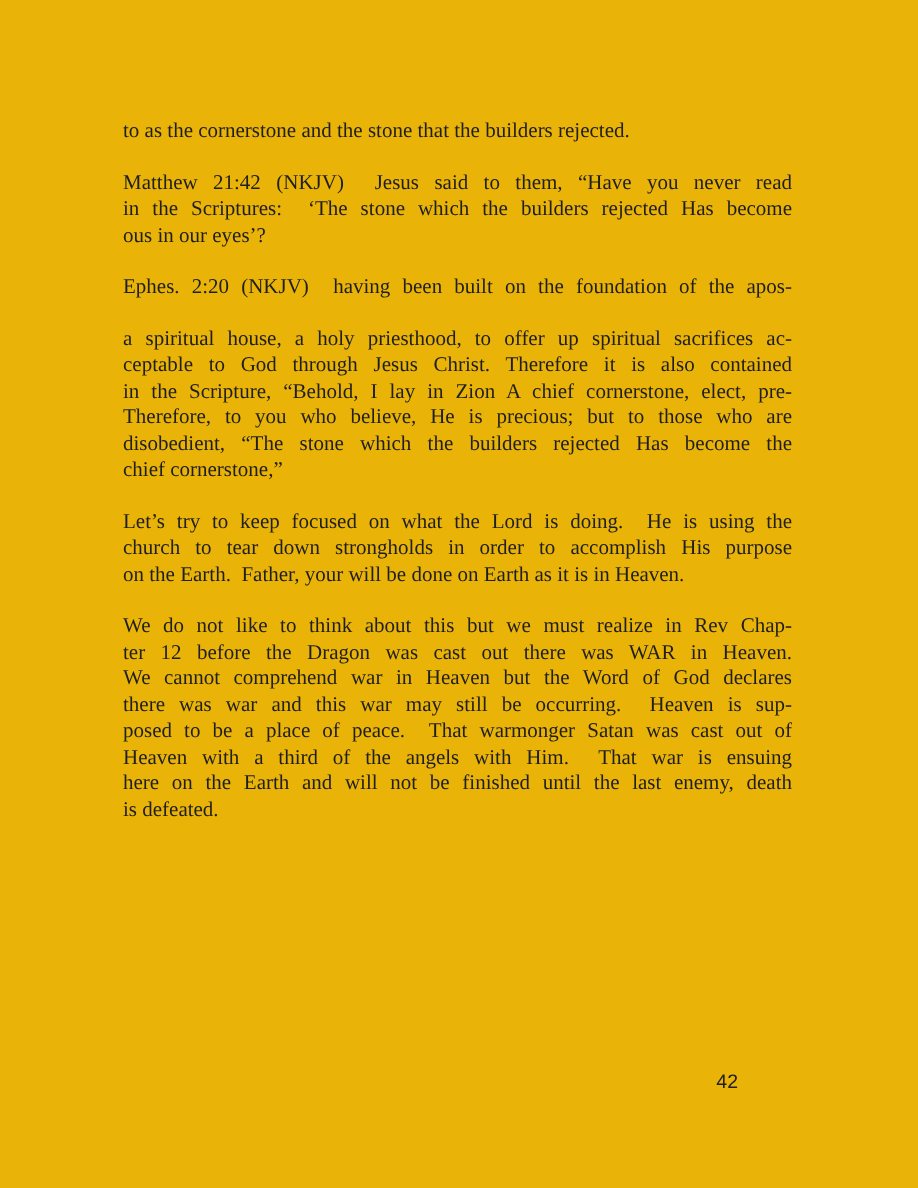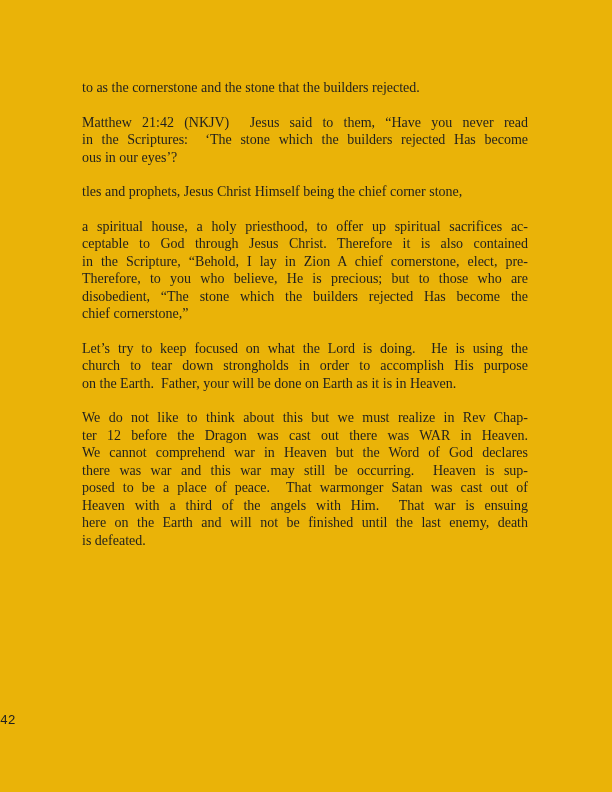--- a/index.html
+++ b/index.html
@@ -34,42 +34,42 @@
     text-align-last: justify;
   }
   .line b {
     font-weight: normal;
   }
   .page-number {
     position: absolute;
     top: 712px;
     left: 0;
     width: 492px;
-    text-align: left;
-    font-family: Liberation Mono, monospace;
+    text-align: right;
+    font-family: Liberation Sans, sans-serif;
     font-size: 13px;
     line-height: 17px;
     color: #1F1F1F;
   }
 </style>
 </head>
 <body>
 
 <main class="page" style="background: #eab308; padding-left: 13px;">
   <section class="content" style="color: rgb(31, 31, 31);">
       <div class="para">
         <div class="line final"><span>to as the cornerstone and the stone that the builders rejected.</span></div>
       </div>
       <div class="para">
         <div class="line"><b>Matthew 21:42 (NKJV)</b><span>&nbsp; Jesus said to them, “Have you never read</span></div>
         <div class="line"><span>in the Scriptures:&nbsp; ‘The stone which the builders rejected Has become</span></div>
         <div class="line final"><span>ous in our eyes’?</span></div>
       </div>
       <div class="para">
-        <div class="line final"><span>tles and prophets, Jesus Christ Himself being the chief corner stone,</span></div>
+        <div class="line"><b>Ephes. 2:20 (NKJV)</b><span>&nbsp; having been built on the foundation of the apos-</span></div>
       </div>
       <div class="para">
         <div class="line"><span>a spiritual house, a holy priesthood, to offer up spiritual sacrifices ac-</span></div>
         <div class="line"><span>ceptable to God through Jesus Christ. Therefore it is also contained</span></div>
         <div class="line"><span>in the Scripture, “Behold, I lay in Zion A chief cornerstone, elect, pre-</span></div>
         <div class="line"><span>Therefore, to you who believe, He is precious; but to those who are</span></div>
         <div class="line"><span>disobedient, “The stone which the builders rejected Has become the</span></div>
         <div class="line final"><span>chief cornerstone,”</span></div>
       </div>
       <div class="para">

